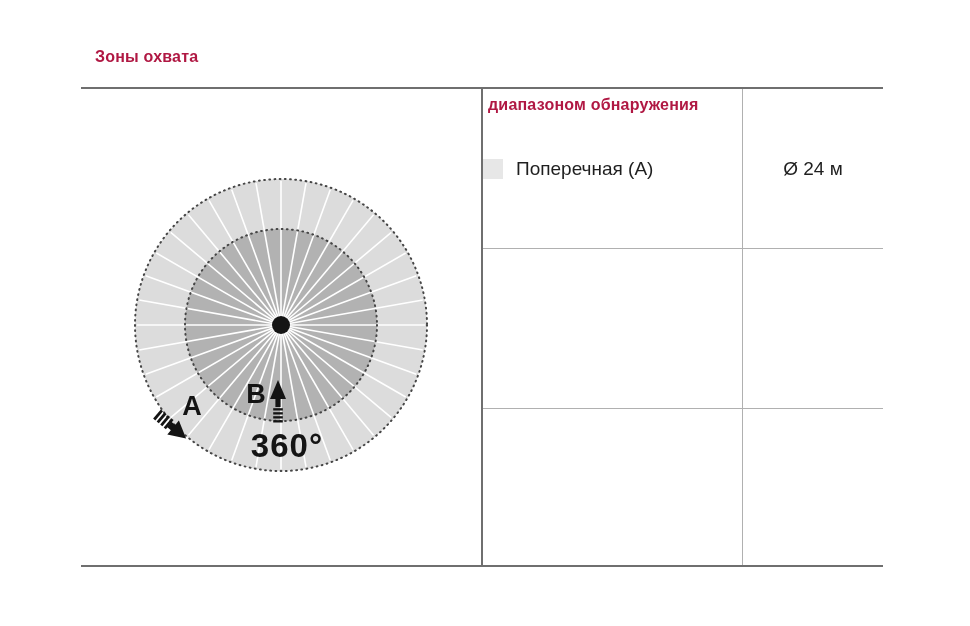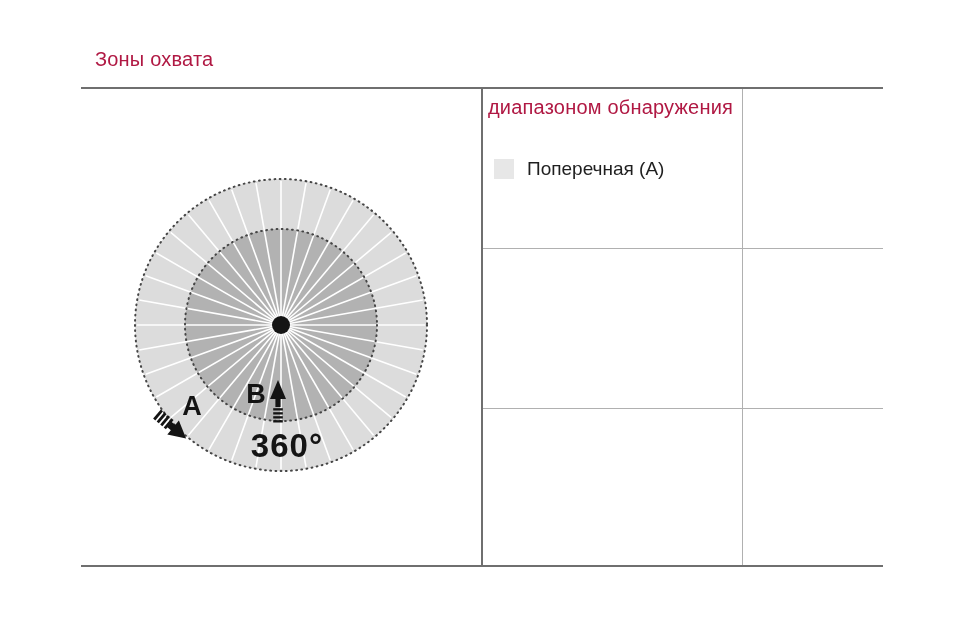--- a/index.html
+++ b/index.html
@@ -1,30 +1,30 @@
 <!DOCTYPE html>
 <html><head>
 <meta charset="utf-8">
 <style>
   html,body{margin:0;padding:0;background:#fff;}
   .page{
     position:relative;width:970px;height:626px;background:#ffffff;overflow:hidden;
     font-family:"Liberation Sans","DejaVu Sans",sans-serif;color:#1f1f1f;
   }
   .hdr{
-    position:absolute;top:48px;font-size:20px;font-weight:400;color:#b01843;
+    position:absolute;top:48px;font-size:16px;font-weight:700;color:#b01843;
     letter-spacing:0.2px;white-space:nowrap;
   }
   .hdr-left{left:95px;}
   .hdr-right{left:488px;margin-top:48px;}
   .line{position:absolute;background:#6f6f6f;}
   .line.thin{background:#b0b0b0;}
   .cell-label{
     position:absolute;left:483px;width:258px;display:flex;align-items:center;
-    padding-left:11px;box-sizing:border-box;font-size:19px;
+    box-sizing:border-box;font-size:19px;
   }
   .cell-value{
     position:absolute;left:743px;width:140px;display:flex;align-items:center;
     justify-content:center;font-size:19px;
   }
   .row1{top:89px;height:159px;}
   .row2{top:249px;height:159px;}
   .swatch{width:20px;height:20px;margin-right:13px;flex:0 0 auto;}
   svg{position:absolute;left:0;top:0;}
   #spokes line{stroke:#ffffff;stroke-width:1.6;}
@@ -46,20 +46,21 @@
   <div class="line" style="left:81px;top:565px;width:802px;height:2px;"></div>
   <div class="line" style="left:481px;top:87px;width:2px;height:480px;"></div>
   <div class="line thin" style="left:742px;top:89px;width:1px;height:476px;"></div>
   <div class="line thin" style="left:483px;top:248px;width:400px;height:1px;"></div>
   <div class="line thin" style="left:483px;top:408px;width:400px;height:1px;"></div>
 
   <div class="cell-label row1">
     <span class="swatch" style="background: rgb(231, 231, 231);"></span>
     <span>Поперечная (A)</span>
   </div>
+  <div class="cell-value row1">Ø 24 м</div>
 
 
   <svg width="970" height="626" viewBox="0 0 970 626">
     <circle id="outer-circle" cx="281" cy="325" r="146" fill="#dcdcdc"></circle>
     <circle id="inner-circle" cx="281" cy="325" r="96" fill="#b2b2b2"></circle>
     <g id="spokes">
         <line x1="281" y1="325" x2="425" y2="325"></line>
         <line x1="281" y1="325" x2="422.8123164337579" y2="350.005337584038"></line>
         <line x1="281" y1="325" x2="416.3157373931708" y2="374.25090063889627"></line>
         <line x1="281" y1="325" x2="405.70765814495917" y2="397"></line>

